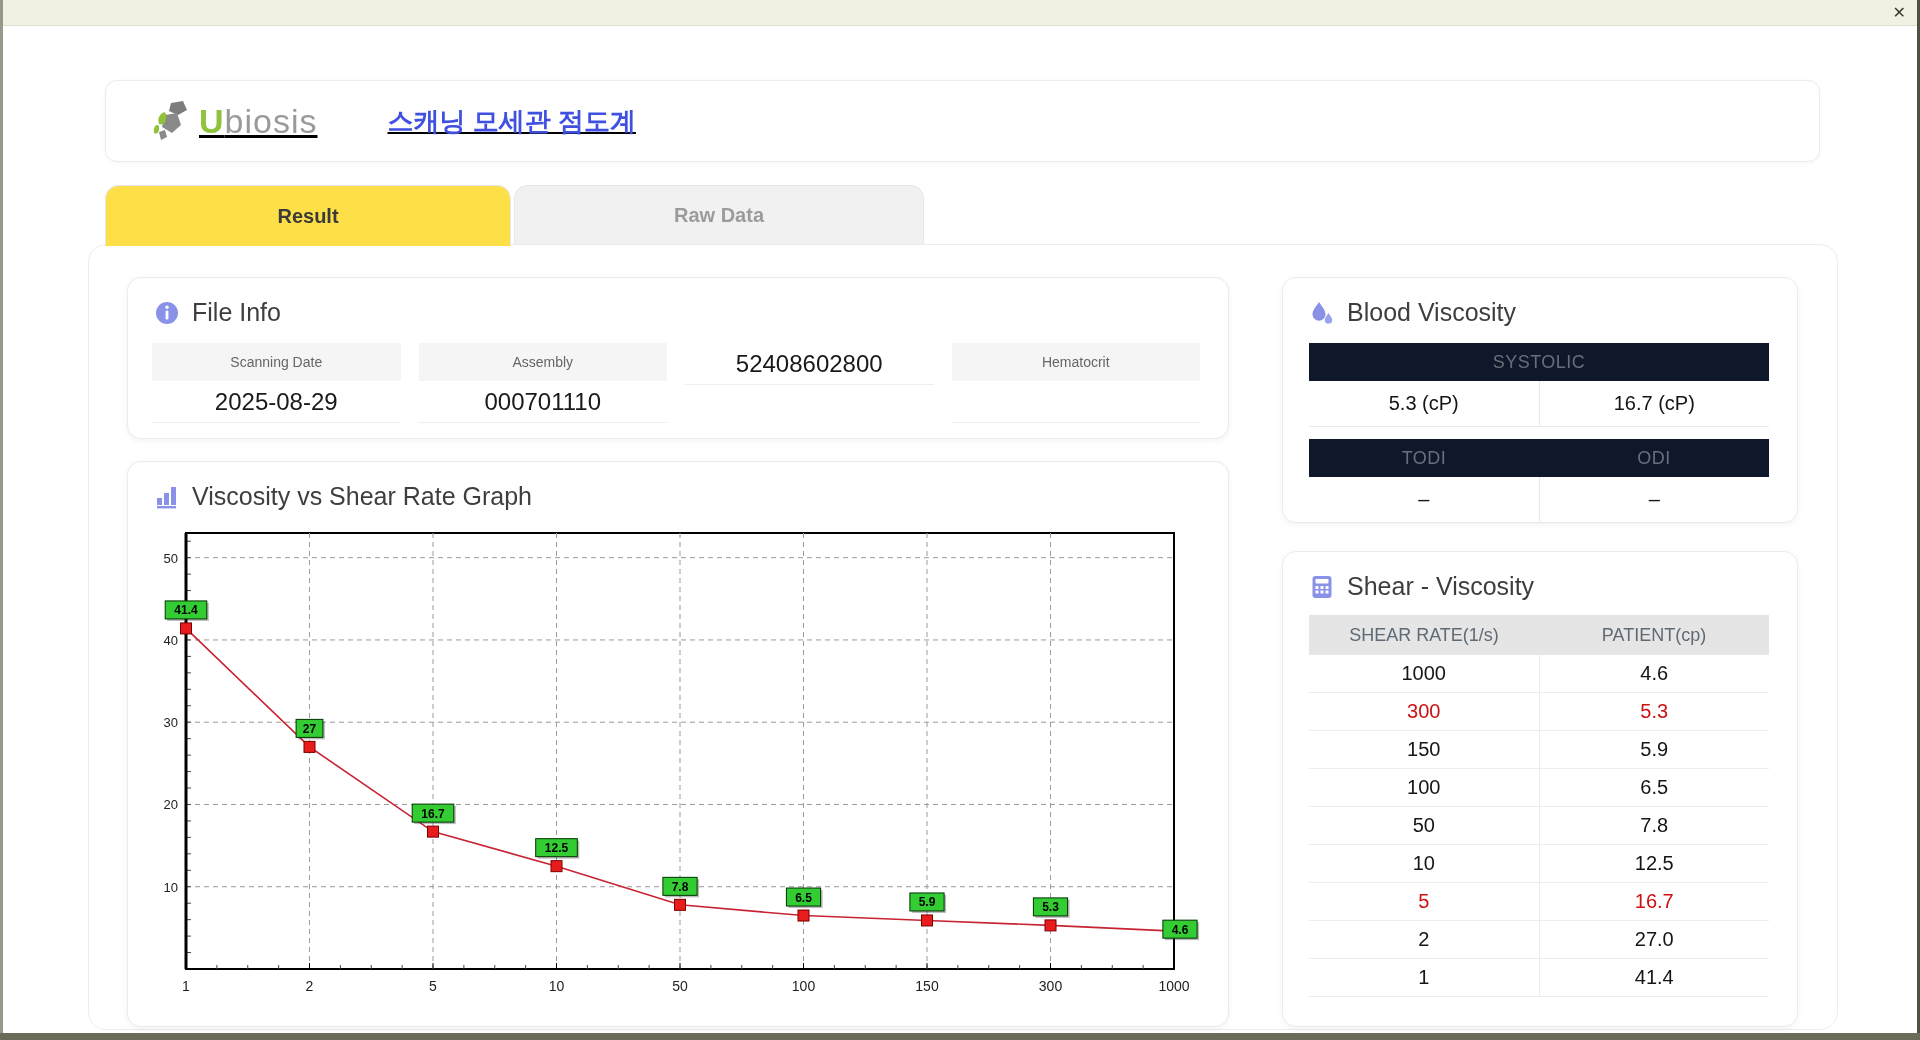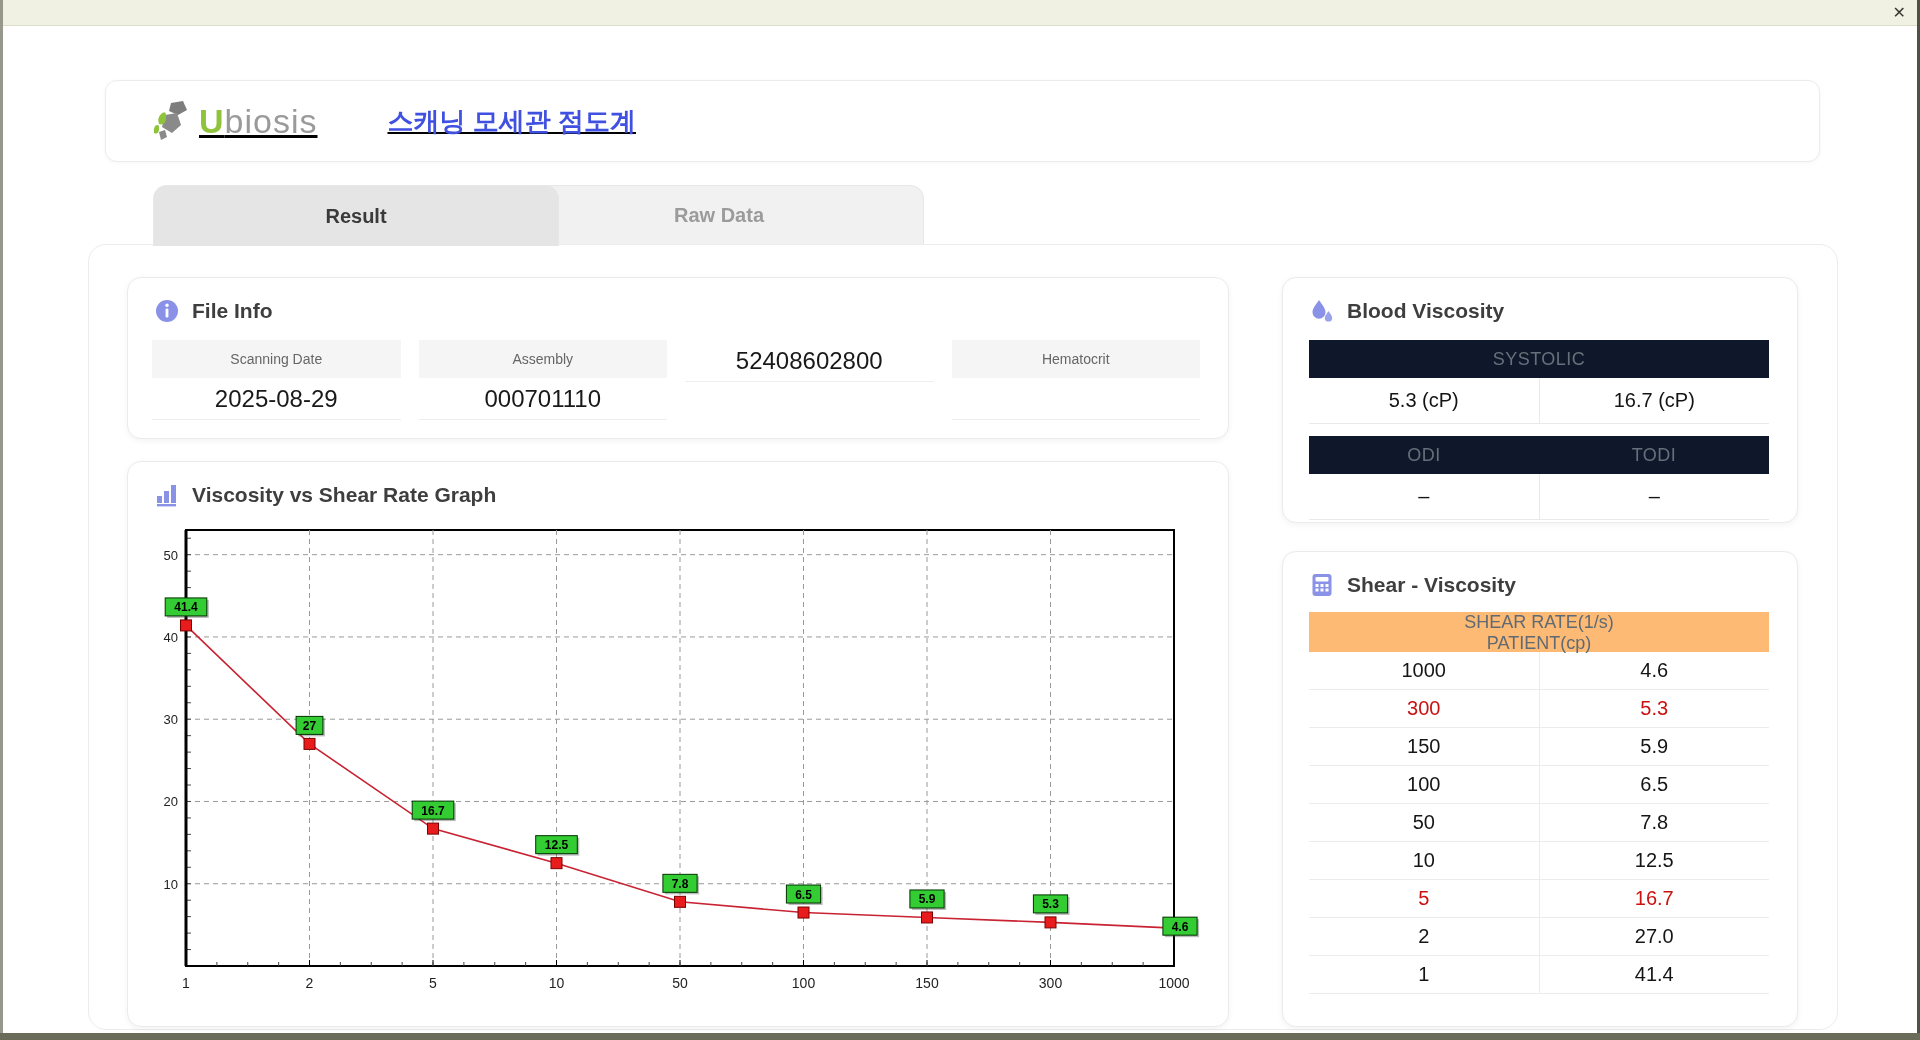--- a/index.html
+++ b/index.html
@@ -21,55 +21,55 @@
   .header-card { position:absolute; left:105px; top:80px; width:1715px; height:82px; background:#fff; border:1px solid #ececec; border-radius:12px; box-shadow:0 1px 4px rgba(0,0,0,.04); display:flex; align-items:center;text-decoration:underline; }
   .logo { display:flex; align-items:center; margin-left:45px; }
   .logo svg { width:46px; height:44px; }
   .logo-text { font-size:34px; letter-spacing:1px; margin-left:2px; }
   .logo-u { color:#8fc33c; font-weight:600; }
   .logo-rest { color:#9a9a9a; font-weight:400; }
   .app-title { margin-left:70px; font-size:26px; font-weight:700; color:#4050e0; }
 
   
   .tab { position:absolute; top:185px; display:flex; align-items:center; justify-content:center; font-size:20px; font-weight:700; border:1px solid #e7e7e7; border-bottom:none; border-radius:14px 14px 0 0; cursor:pointer; }
-  .tab-result { left:105px; width:406px; height:61px; background:#e5e5e5; color:#3a3a3a; z-index:3;margin-left:48px; }
+  .tab-result { left:105px; width:406px; height:61px; background:#fde047; color:#3a3a3a; z-index:3; }
   .tab-raw { left:514px; width:410px; height:59px; background:#f1f1f1; color:#9b9b9b; z-index:1; }
 
   
   .panel { position:absolute; left:88px; top:244px; width:1750px; height:786px; background:#fff; border:1px solid #ececec; border-radius:18px; z-index:2; }
 
   .card { position:absolute; background:#fff; border:1px solid #ebebeb; border-radius:14px; box-shadow:0 2px 6px rgba(0,0,0,.05); }
   .card-file  { left:38px;   top:32px;  width:1102px; height:162px; }
   .card-graph { left:38px;   top:216px; width:1102px; height:566px; }
   .card-blood { left:1193px; top:32px;  width:516px;  height:246px; }
   .card-shear { left:1193px; top:306px; width:516px;  height:476px; }
 
   .card-head { display:flex; align-items:center; gap:12px; padding:20px 28px 0 26px; }
-  .card-title { font-size:21px; font-weight:700; color:#3e3e3e; }
+  .card-title { font-size:25px; font-weight:400; color:#3e3e3e; }
   .head-icon { width:26px; height:26px; display:flex; align-items:center; justify-content:center; flex:0 0 auto; }
 
   
   .fields { display:flex; gap:18px; padding:16px 28px 0 24px; }
   .field { flex:1; }
   .field-label { height:38px; background:#f5f5f5; color:#666; font-size:14px; display:flex; align-items:center; justify-content:center; }
   .field-value { height:42px; display:flex; align-items:center; justify-content:center; font-size:24px; color:#191919; border-bottom:1px solid #eee; background:#fff; }
 
   
   .bv-grid { margin:16px 28px 0 26px; }
   .bv-row-head { display:flex; background:#0f172a; height:38px; }
   .bv-row-val { display:flex; height:46px; border-bottom:1px solid #e9e9e9; }
   .bv-cell { flex:1; display:flex; align-items:center; justify-content:center; }
   .bv-row-head .bv-cell { color:#66707a; font-size:18px; letter-spacing:.5px; }
   .bv-row-val .bv-cell { font-size:20px; color:#141414; }
   .bv-row-val .bv-cell:first-child { border-right:1px solid #e9e9e9; }
   .bv-gap { height:12px; }
 
   
   .sv-table { margin:14px 28px 0 26px; }
-  .sv-head { display:flex; background:#fdba74; height:40px;flex-direction:column; }
+  .sv-head { display:flex; background:#e5e5e5; height:40px; }
   .sv-row { display:flex; height:38px; border-bottom:1px solid #ececec; }
   .sv-cell { flex:1; display:flex; align-items:center; justify-content:center; }
   .sv-head .sv-cell { color:#5f6a74; font-size:18px; }
   .sv-row .sv-cell { font-size:20px; color:#151515; }
   .sv-row .sv-cell:first-child { border-right:1px solid #ececec; }
 
   .chart-wrap { padding:12px 14px 0 16px; }
   .chart-wrap svg { display:block; }
 </style>
 </head>
@@ -286,22 +286,22 @@
     <div class="bv-grid" id="bv-grid">
         <div class="bv-row-head">
           <div class="bv-cell">SYSTOLIC</div>
         </div>
         <div class="bv-row-val">
           <div class="bv-cell">5.3 (cP)</div>
           <div class="bv-cell">16.7 (cP)</div>
         </div>
         <div class="bv-gap"></div>
         <div class="bv-row-head">
+          <div class="bv-cell">TODI</div>
           <div class="bv-cell">ODI</div>
-          <div class="bv-cell">TODI</div>
         </div>
         <div class="bv-row-val">
           <div class="bv-cell">–</div>
           <div class="bv-cell">–</div>
         </div>
       </div>
   </section>
 
   <section class="card card-shear">
     <div class="card-head">

